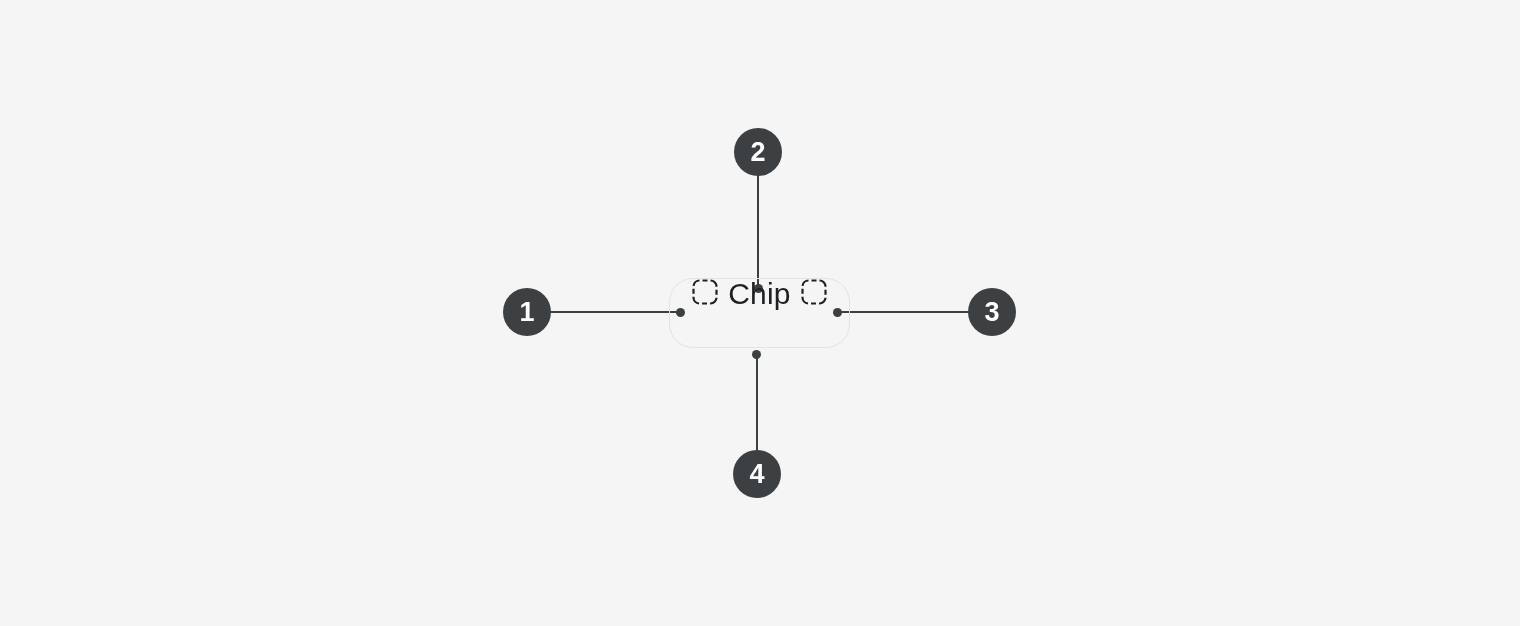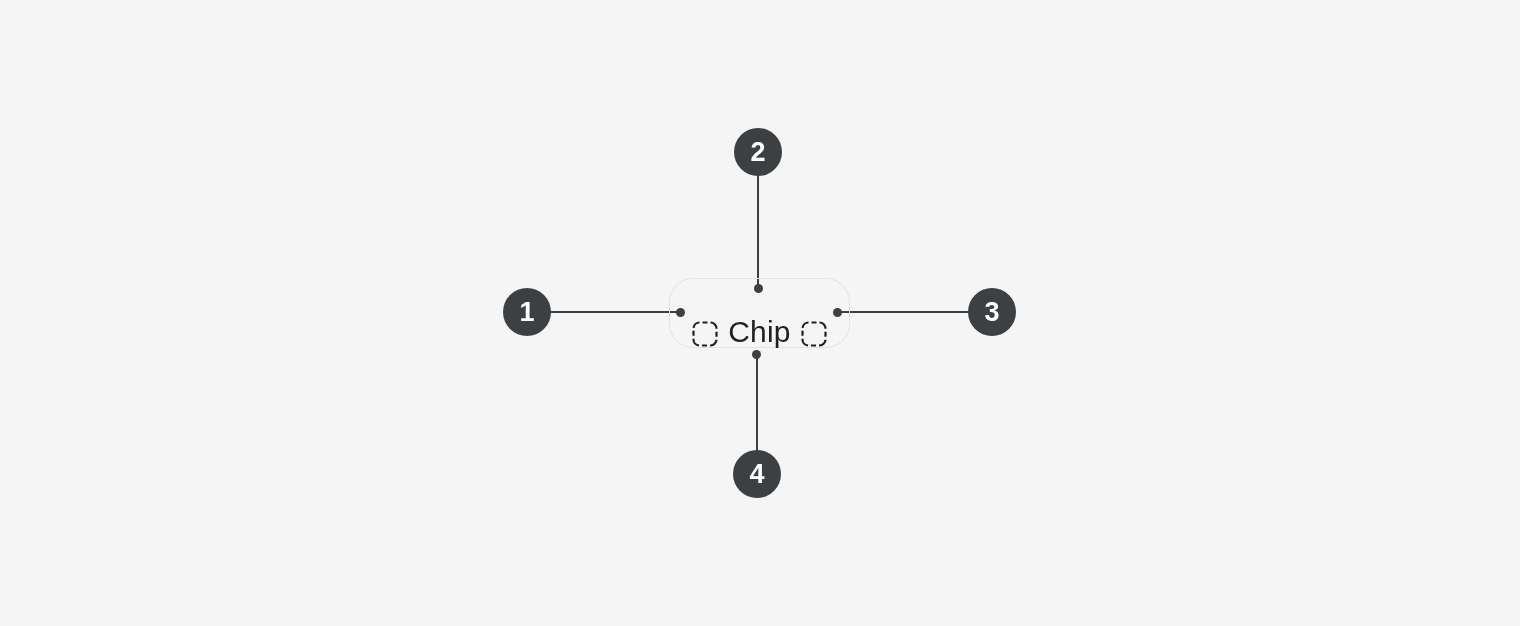--- a/index.html
+++ b/index.html
@@ -40,21 +40,21 @@
   
   .chip{
     position:absolute;
     left:669px;
     top:278px;
     width:181px;
     height:70px;
     border:1.5px solid var(--chip-border);
     border-radius:24px;
     display:flex;
-    align-items:flex-end;
+    align-items:flex-start;
     justify-content:space-between;
     padding:0 22px;
   }
   .chip-label{
     font-size:30px;
     font-weight:500;
     letter-spacing:0.2px;
     color:var(--chip-text);
     line-height:1;
     padding:0 2px;

